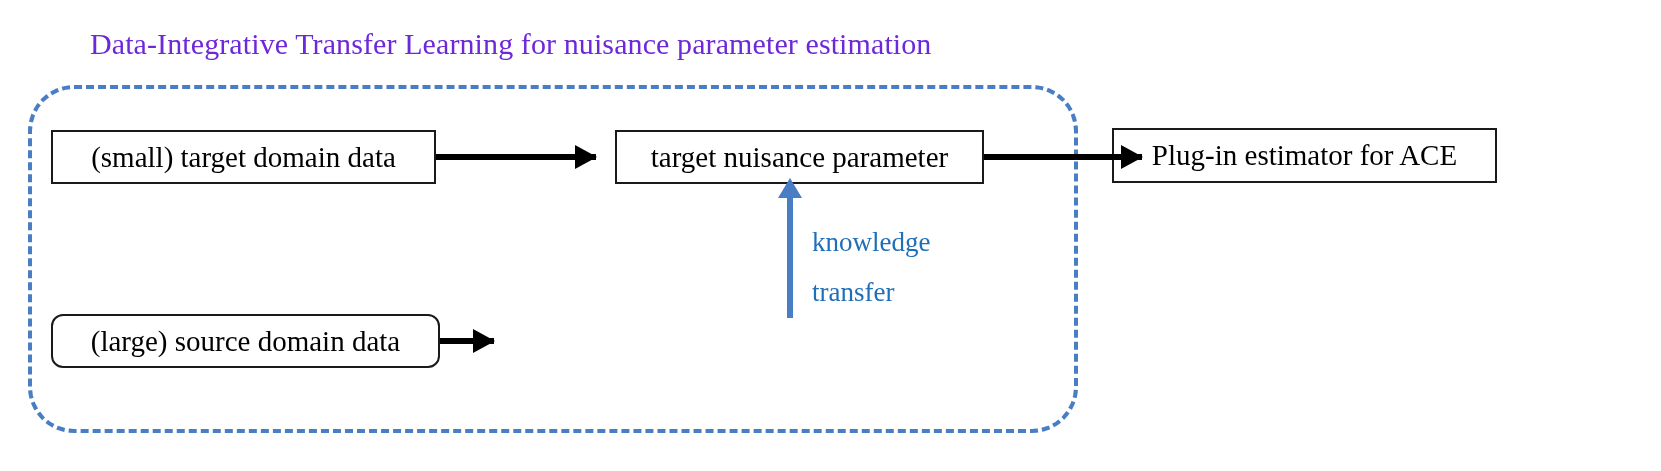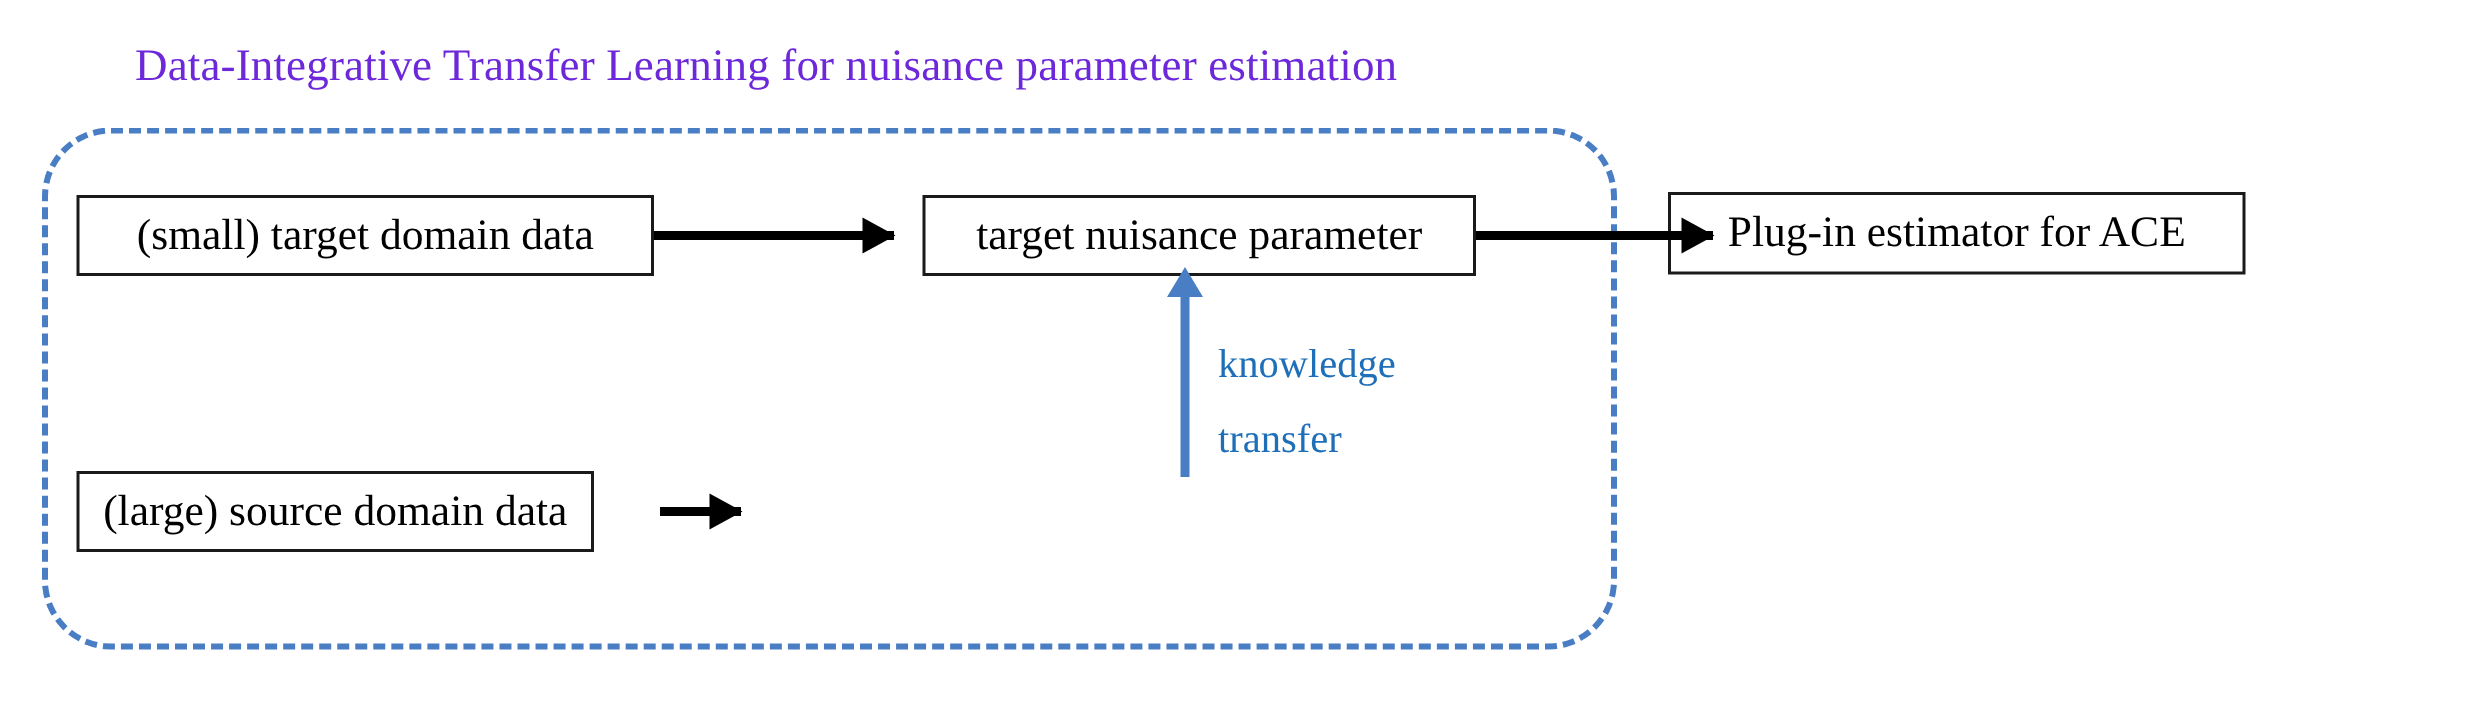--- a/index.html
+++ b/index.html
@@ -51,21 +51,21 @@
     align-items: center;
     justify-content: center;
     font-size: 29px;
     line-height: 1;
     white-space: nowrap;
     padding: 12px 12px;
   }
   #node-target-data      { left: 51px;   top: 130px; width: 385px; height: 54px; }
   #node-target-nuisance  { left: 615px;  top: 130px; width: 369px; height: 54px; }
   #node-plugin-estimator { left: 1112px; top: 128px; width: 385px; height: 55px; }
-  #node-source-data      { left: 51px;   top: 314px; width: 345px; height: 54px; }
+  #node-source-data      { left: 51px;   top: 314px; width: 389px; height: 54px; border-radius: 12px; }
   #node-rough-estimation { left: 513px;  top: 314px; width: 554px; height: 54px; }
 
   
   .arrow-h {
     position: absolute;
     height: 6px;
     background: #000000;
   }
   .arrow-h::after {
     content: "";

